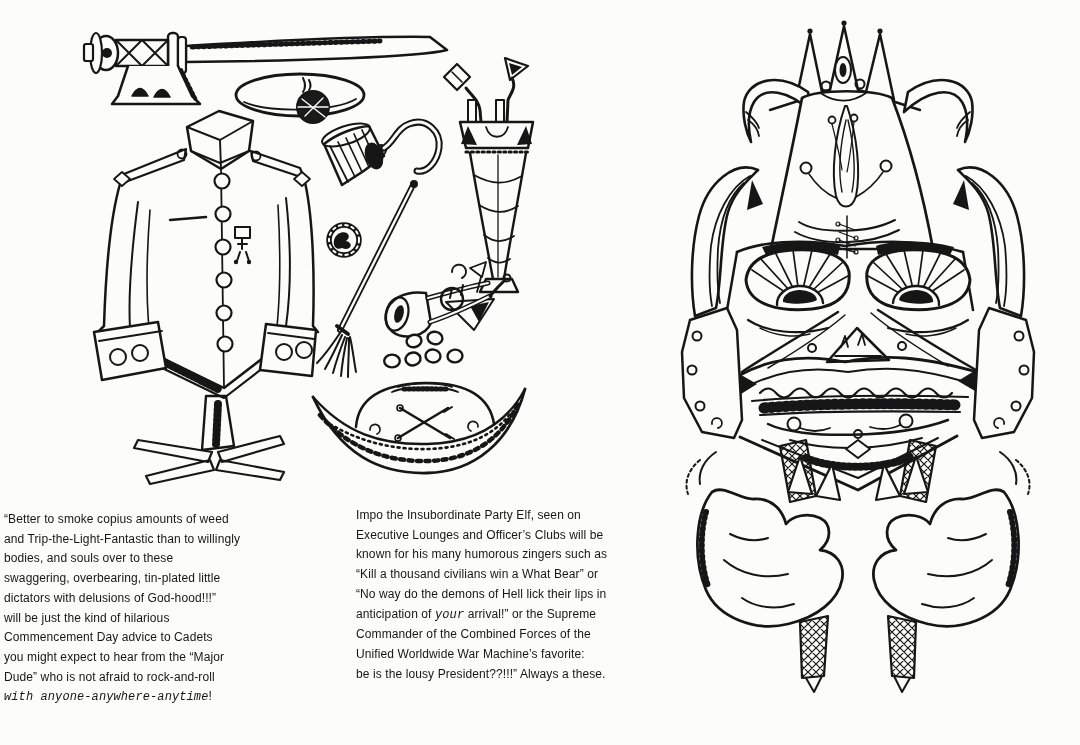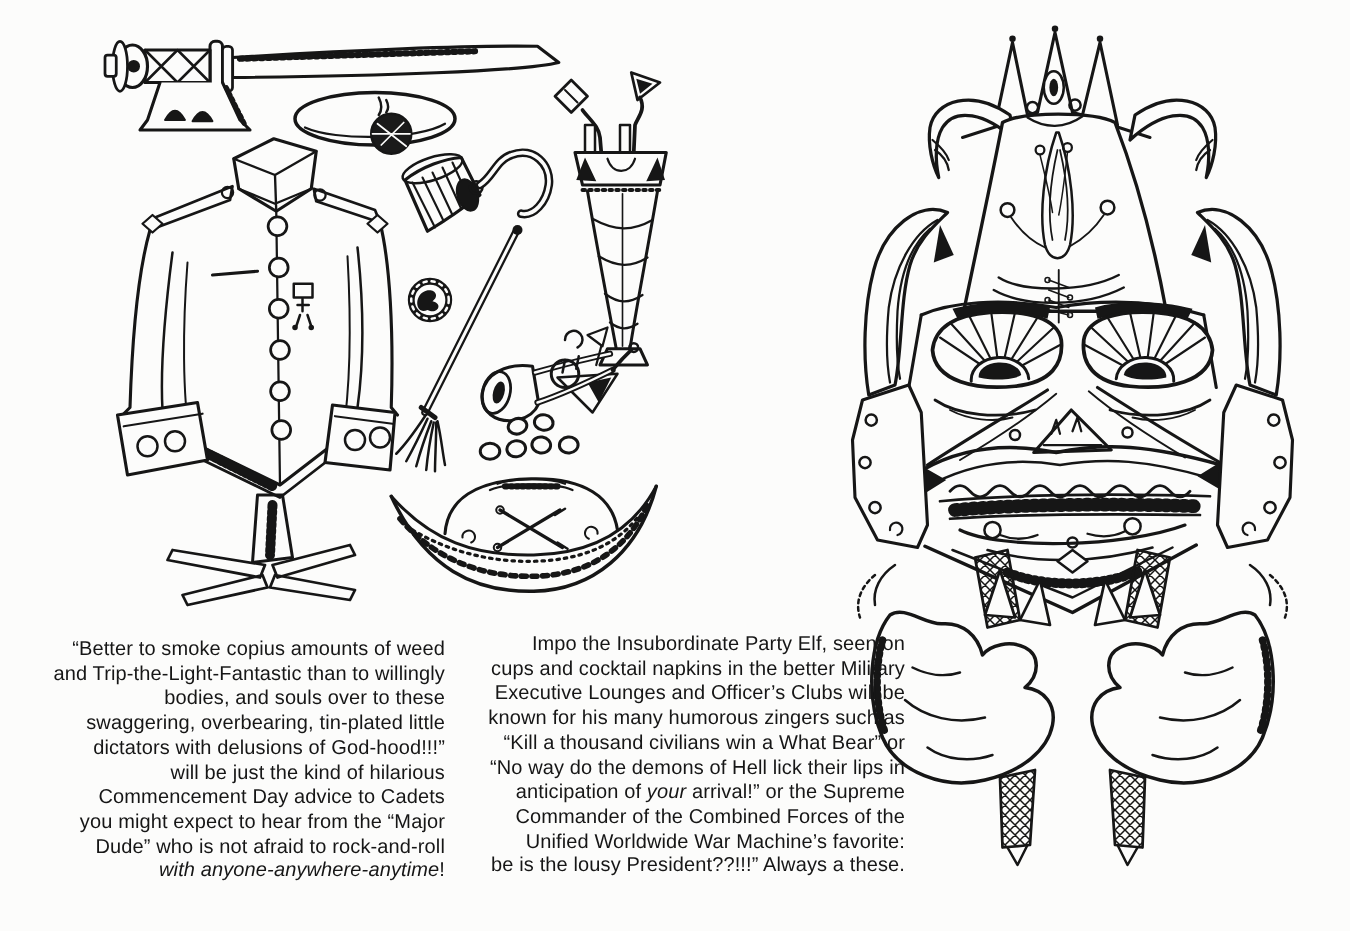--- a/index.html
+++ b/index.html
@@ -4,28 +4,28 @@
 <style>
   html,body{margin:0;padding:0;}
   body{
     width:1080px;height:745px;position:relative;overflow:hidden;
     background:#fcfcfb;
     font-family:"Liberation Sans","DejaVu Sans",sans-serif;
     color:#141414;
   }
   .artboard{position:absolute;left:0;top:0;width:1080px;height:745px;}
   .caption{
-    position:absolute;text-align:right;
-    font-size:16px;line-height:19.7px;font-weight:400;
+    position:absolute;text-align:left;
+    font-size:12px;line-height:19.7px;font-weight:400;
     color:#161616;letter-spacing:0.1px;
   }
   .caption-left{left:4px;top:510px;width:352px;}
   .caption-right{left:356px;top:506px;width:368px;}
   .cap-line{white-space:nowrap;}
-  em{font-style:italic;}
+  em{font-style:italic;font-family:Liberation Mono, monospace;}
   svg{display:block;}
 </style>
 </head>
 <body>
 
 <svg class="artboard" viewBox="0 0 1080 745" width="1080" height="745" stroke="#161616" fill="none" stroke-linecap="round" stroke-linejoin="round">
   <defs>
     <pattern id="xhatch" width="8" height="8" patternUnits="userSpaceOnUse">
       <path d="M0,0 L8,8 M8,0 L0,8" stroke="#161616" stroke-width="1.2"></path>
     </pattern>
@@ -329,21 +329,20 @@
   <div class="cap-line">dictators with delusions of God-hood!!!”</div>
   <div class="cap-line">will be just the kind of hilarious</div>
   <div class="cap-line">Commencement Day advice to Cadets</div>
   <div class="cap-line">you might expect to hear from the “Major</div>
   <div class="cap-line">Dude” who is not afraid to rock-and-roll</div>
   <div class="cap-line"><em>with anyone-anywhere-anytime</em><span>!</span></div>
 </div>
 
 <div class="caption caption-right">
   <div class="cap-line">Impo the Insubordinate Party Elf, seen on</div>
-  <div class="cap-line">cups and cocktail napkins in the better Military</div>
   <div class="cap-line">Executive Lounges and Officer’s Clubs will be</div>
   <div class="cap-line">known for his many humorous zingers such as</div>
   <div class="cap-line">“Kill a thousand civilians win a What Bear” or</div>
   <div class="cap-line">“No way do the demons of Hell lick their lips in</div>
   <div class="cap-line"><span>anticipation of </span><em>your</em><span> arrival!” or the Supreme</span></div>
   <div class="cap-line">Commander of the Combined Forces of the</div>
   <div class="cap-line">Unified Worldwide War Machine’s favorite:</div>
   <div class="cap-line">be is the lousy President??!!!” Always a these.</div>
 </div>
 

